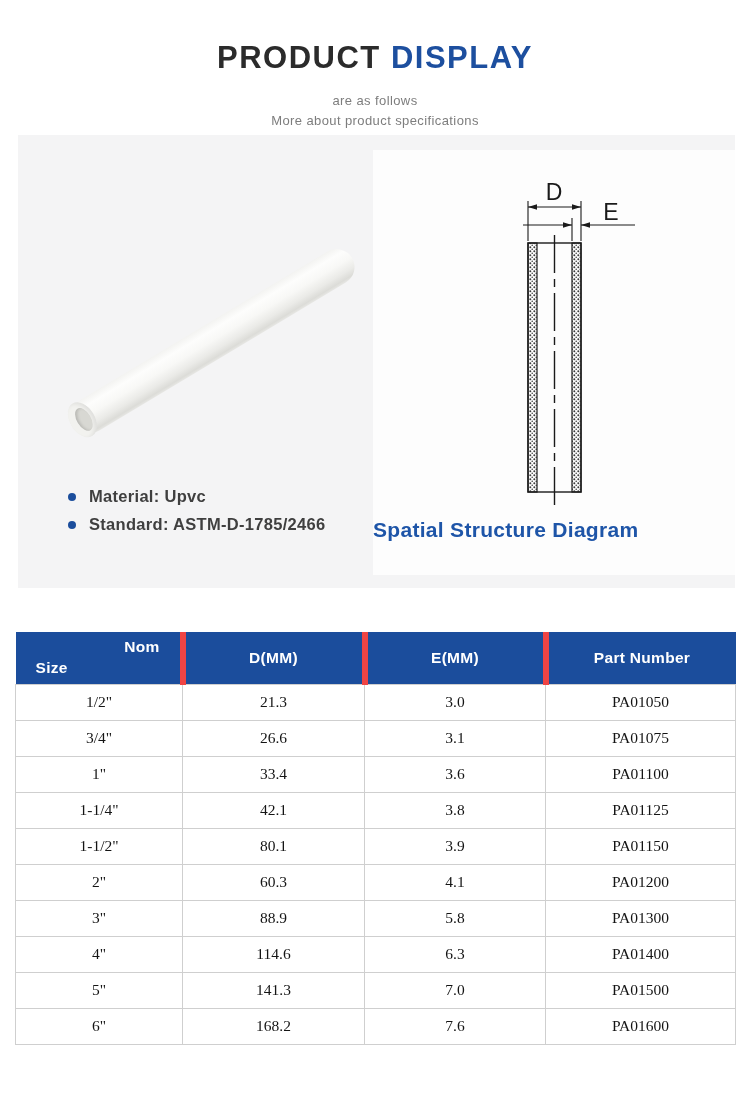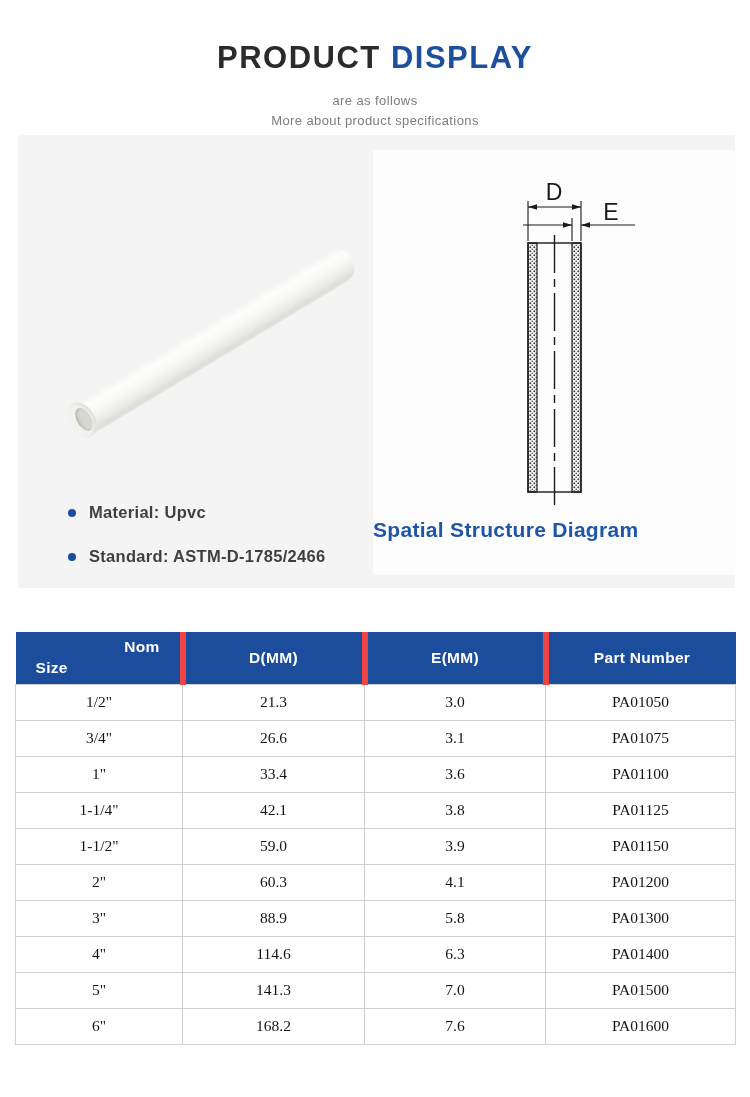--- a/index.html
+++ b/index.html
@@ -21,21 +21,21 @@
           transform:rotate(-31deg);
           border-radius:18px;
           background:linear-gradient(to bottom,#f3f3f1 0%,#fdfdfc 22%,#f8f8f6 48%,#eaeae7 75%,#dcdcd8 92%,#e7e7e4 100%); }
   .pipe::before { content:""; position:absolute; left:-4px; top:-1px; width:25px; height:38px;
           border-radius:50%; background:#f2f2ef; box-shadow:inset -3px 0 4px rgba(0,0,0,.08); }
   .pipe::after  { content:""; position:absolute; left:3px; top:6px; width:14px; height:25px;
           border-radius:50%; background:#d8d8d3; box-shadow:inset 2px 1px 3px rgba(0,0,0,.14); }
 
   
   .bullets { position:absolute; left:50px; top:352px; display:flex; flex-direction:column; gap:9px; }
-  .bullet { display:flex; align-items:center; font-size:16.5px; font-weight:700; color:#3f3f3f; letter-spacing:0.3px;margin-top:16px; }
+  .bullet { display:flex; align-items:center; font-size:16.5px; font-weight:700; color:#3f3f3f; letter-spacing:0.3px; }
   .bullet .dot { width:8px; height:8px; border-radius:50%; background:#1b4d9c; margin-right:13px; flex:0 0 auto; }
 
   
   .panel { position:absolute; left:355px; top:15px; width:362px; height:425px; background:#fdfdfd; }
   .panel svg { position:absolute; left:0; top:0; }
   .caption { position:absolute; left:0; top:368px; width:100%; 
              font-size:21px; font-weight:700; color:#1e55a8; letter-spacing:0.3px; }
 
   
   .spec { position:absolute; left:15px; top:632px; width:720px; border-collapse:collapse; table-layout:fixed; }
@@ -163,21 +163,21 @@
 
     <tr>
       <td>1-1/4"</td>
       <td>42.1</td>
       <td>3.8</td>
       <td>PA01125</td>
     </tr>
 
     <tr>
       <td>1-1/2"</td>
-      <td>59.0</td>
+      <td>80.1</td>
       <td>3.9</td>
       <td>PA01150</td>
     </tr>
 
     <tr>
       <td>2"</td>
       <td>60.3</td>
       <td>4.1</td>
       <td>PA01200</td>
     </tr>

